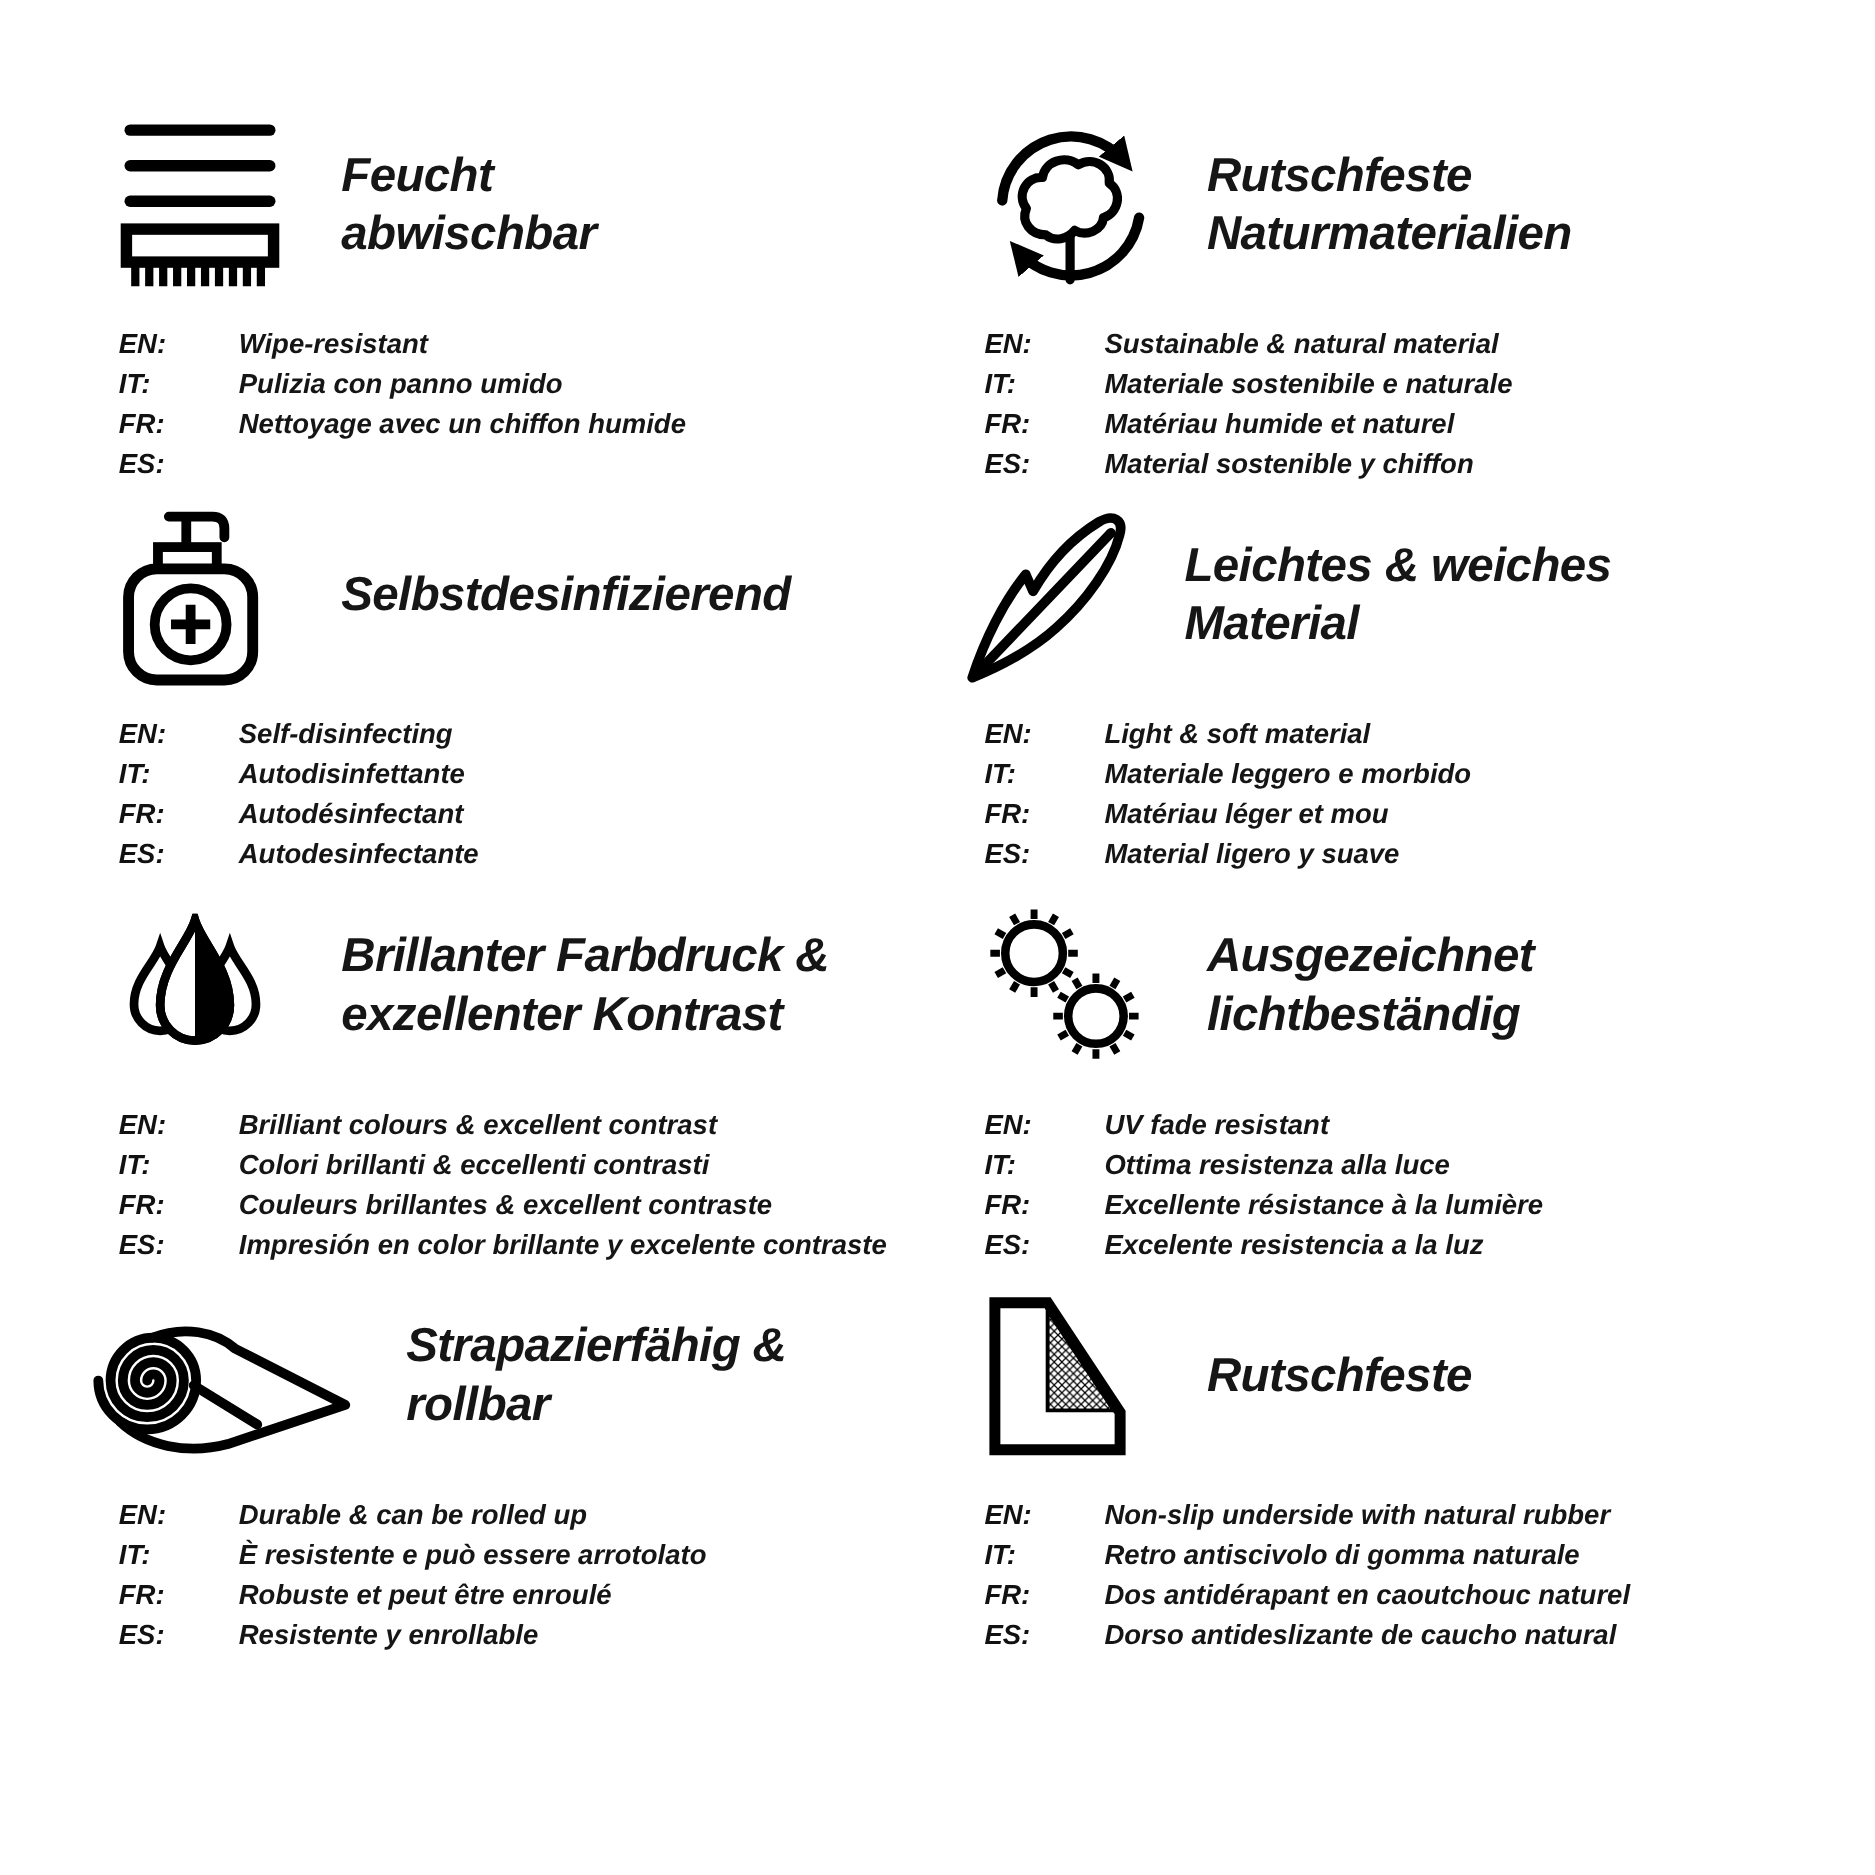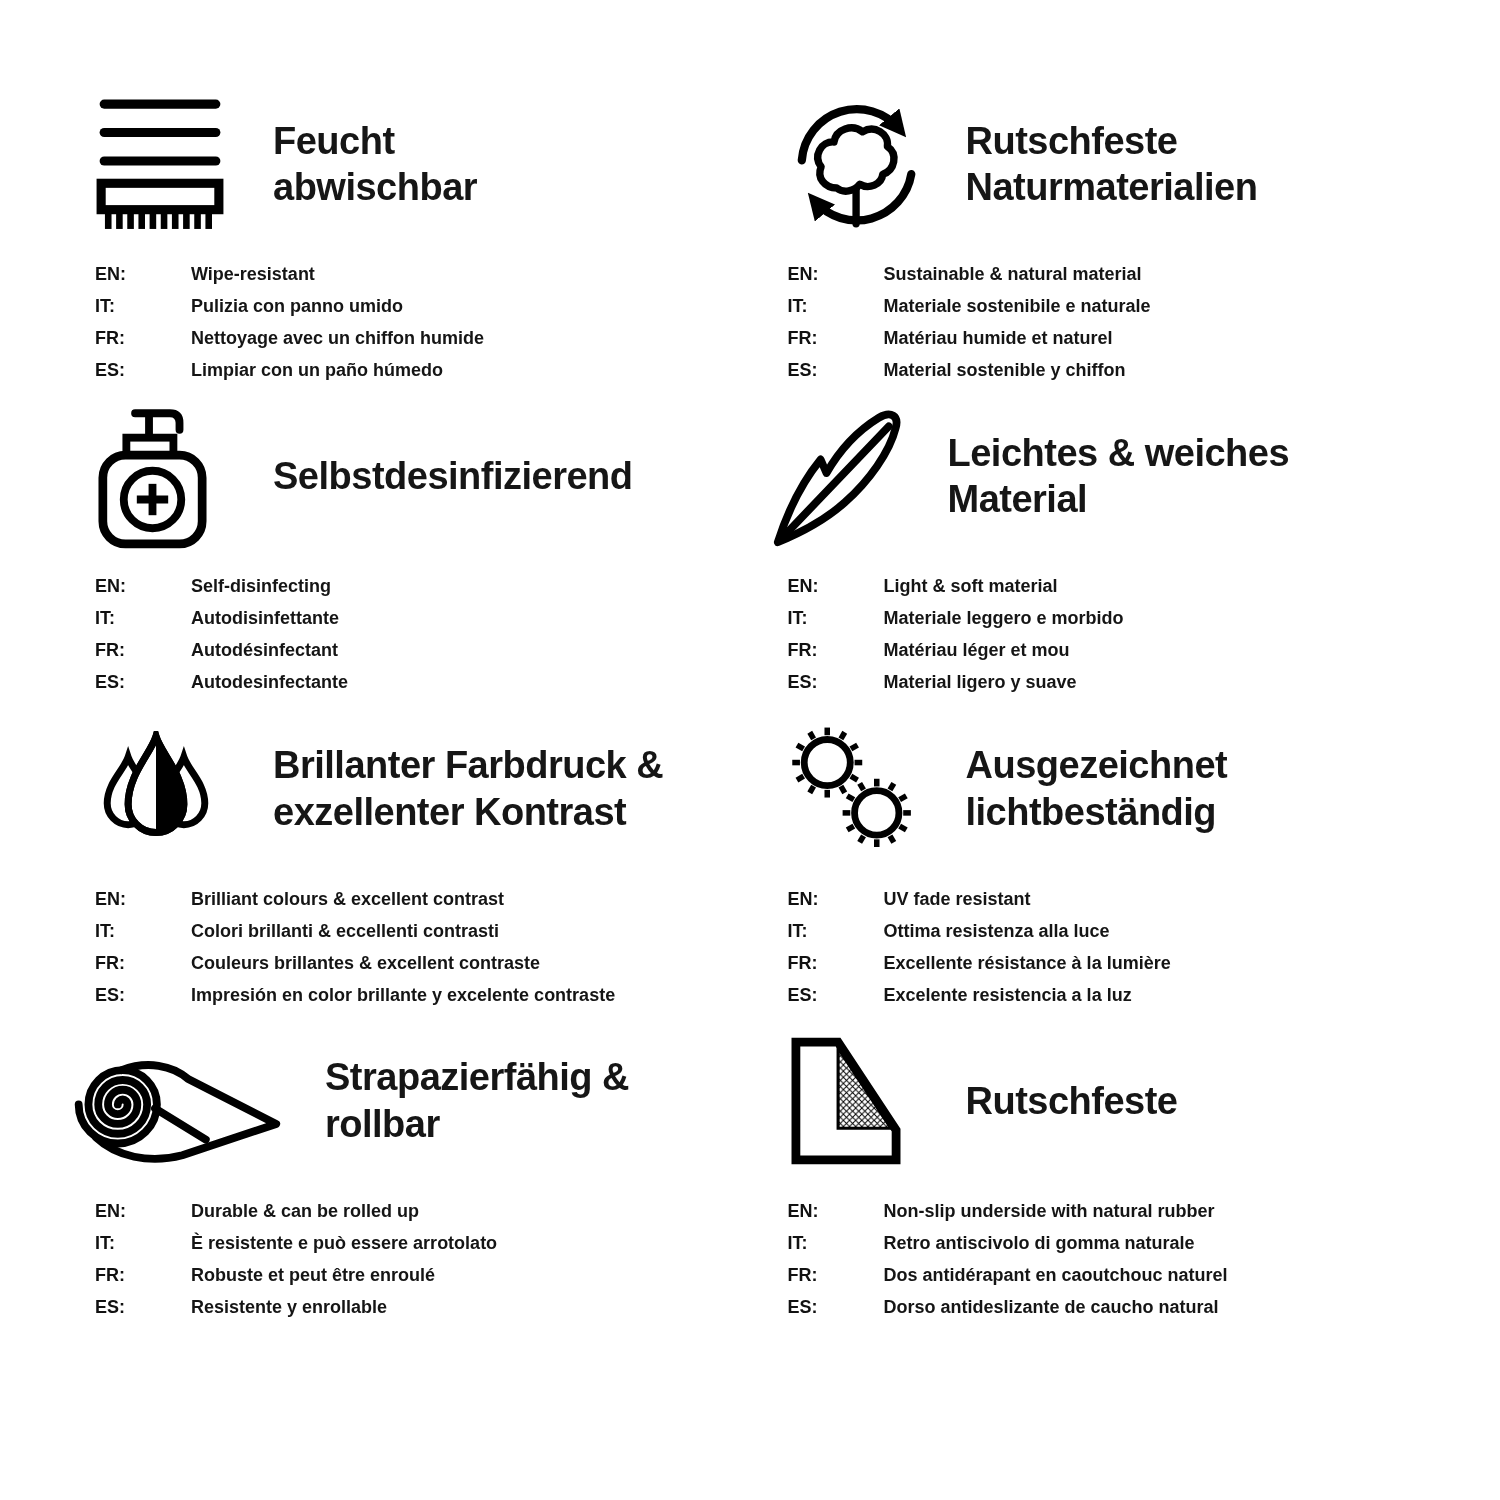--- a/index.html
+++ b/index.html
@@ -1,32 +1,32 @@
 <!DOCTYPE html>
 <html><head>
 <meta charset="utf-8">
 <style>
   html,body{margin:0;padding:0;background:#fff;}
   .canvas{
     width:1500px;height:1389px;box-sizing:border-box;background:#ffffff;
     display:grid;grid-template-columns:1fr 1fr;grid-template-rows:repeat(4,1fr);
     column-gap:40px;padding:85px 60px 55px 95px;
-    font-family:"Liberation Sans", sans-serif;color:#111;
+    font-family:"Liberation Sans", sans-serif;color:#111;font-style:italic;
   }
   .section{display:flex;flex-direction:column;min-width:0;}
   .head{display:flex;align-items:center;gap:28px;height:158px;flex:none;}
   .icon-box{flex:none;width:150px;display:flex;align-items:center;justify-content:flex-start;}
   .icon-box.wide{width:240px;margin-left:-38px;}
   .icon-box.shift{margin-left:-18px;}
   .title{
     font-size:38px;font-weight:700;line-height:1.22;letter-spacing:-0.5px;
     color:#161616;margin:0;white-space:nowrap;
   }
   .langs{list-style:none;margin:16px 0 0 0;padding:0;}
-  .lang-row{display:flex;align-items:baseline;line-height:31px;margin-bottom:1px;font-size:18px;}
+  .lang-row{display:flex;align-items:baseline;line-height:31px;margin-bottom:1px;font-size:22px;}
   .lab{flex:none;width:72px;font-weight:800;color:#111;}
   .val{font-weight:600;color:#151515;white-space:nowrap;margin-left:24px;}
   svg{display:block;}
 </style>
 </head>
 <body>
 
 <div class="canvas">
 
   <section class="section">
@@ -66,21 +66,20 @@
       <li class="lang-row">
           <span class="lab">IT:</span>
           <span class="val">Pulizia con panno umido</span>
         </li>
       <li class="lang-row">
           <span class="lab">FR:</span>
           <span class="val">Nettoyage avec un chiffon humide</span>
         </li>
       <li class="lang-row">
           <span class="lab">ES:</span>
-          <span class="val">Limpiar con un paño húmedo</span>
         </li>
     </ul>
   </section>
 
   <section class="section">
     <div class="head">
       <div class="icon-box">
         <svg viewBox="0 0 150 155" width="138" height="143">
           <defs>
             <marker id="arr" viewBox="0 0 10 10" refX="6" refY="5" markerWidth="3.2" markerHeight="3.2" orient="auto-start-reverse">

